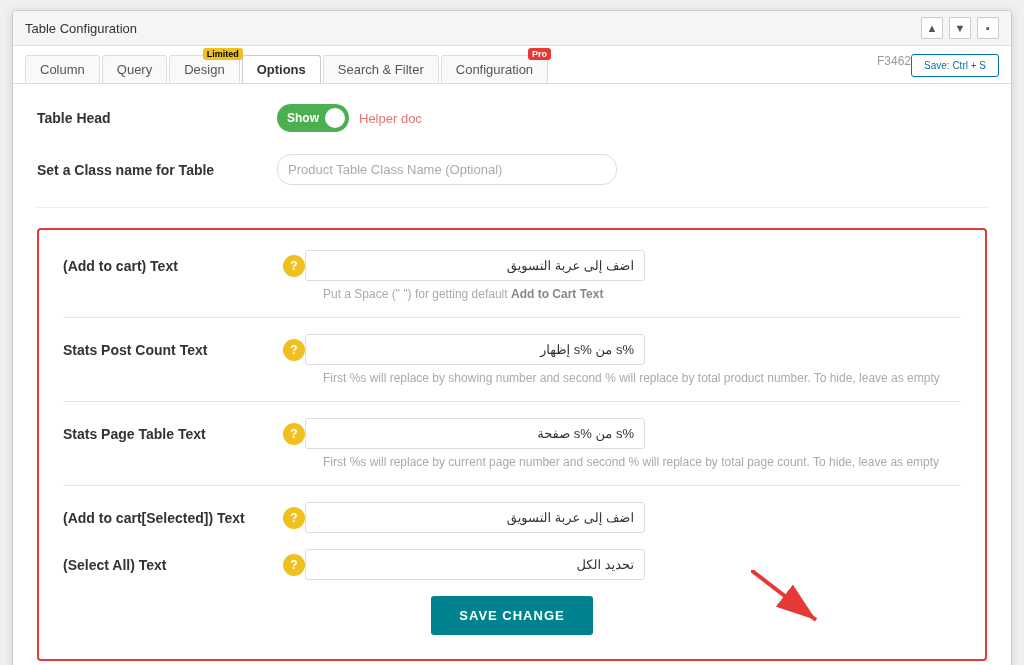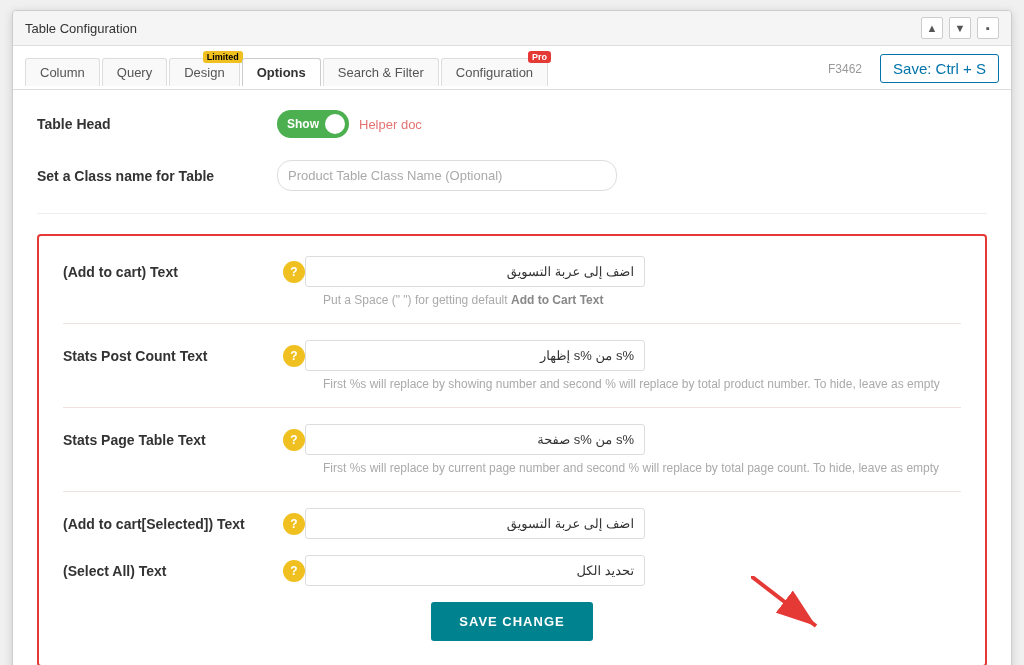--- a/index.html
+++ b/index.html
@@ -95,37 +95,34 @@
       background: #f0c020;
       color: #000;
     }
     .tab-badge.pro {
       background: #e53935;
       color: #fff;
       margin-left: 8px;
     }
     .tabs-right {
       display: flex;
-      align-items: center;
-      gap: 10px;
       padding-bottom: 6px;
     }
     .version-code {
       font-size: 12px;
       color: #999;
     }
     .save-btn {
       padding: 5px 12px;
-      font-size: 15px;
+      font-size: 10px;
       border: 1px solid #0073aa;
       background: #fff;
       color: #0073aa;
       cursor: pointer;
       border-radius: 3px;
-      margin-left: 8px;
     }
     .content {
       padding: 20px 24px;
     }
     .section-row {
       display: flex;
       align-items: center;
       margin-bottom: 22px;
       gap: 20px;
     }

